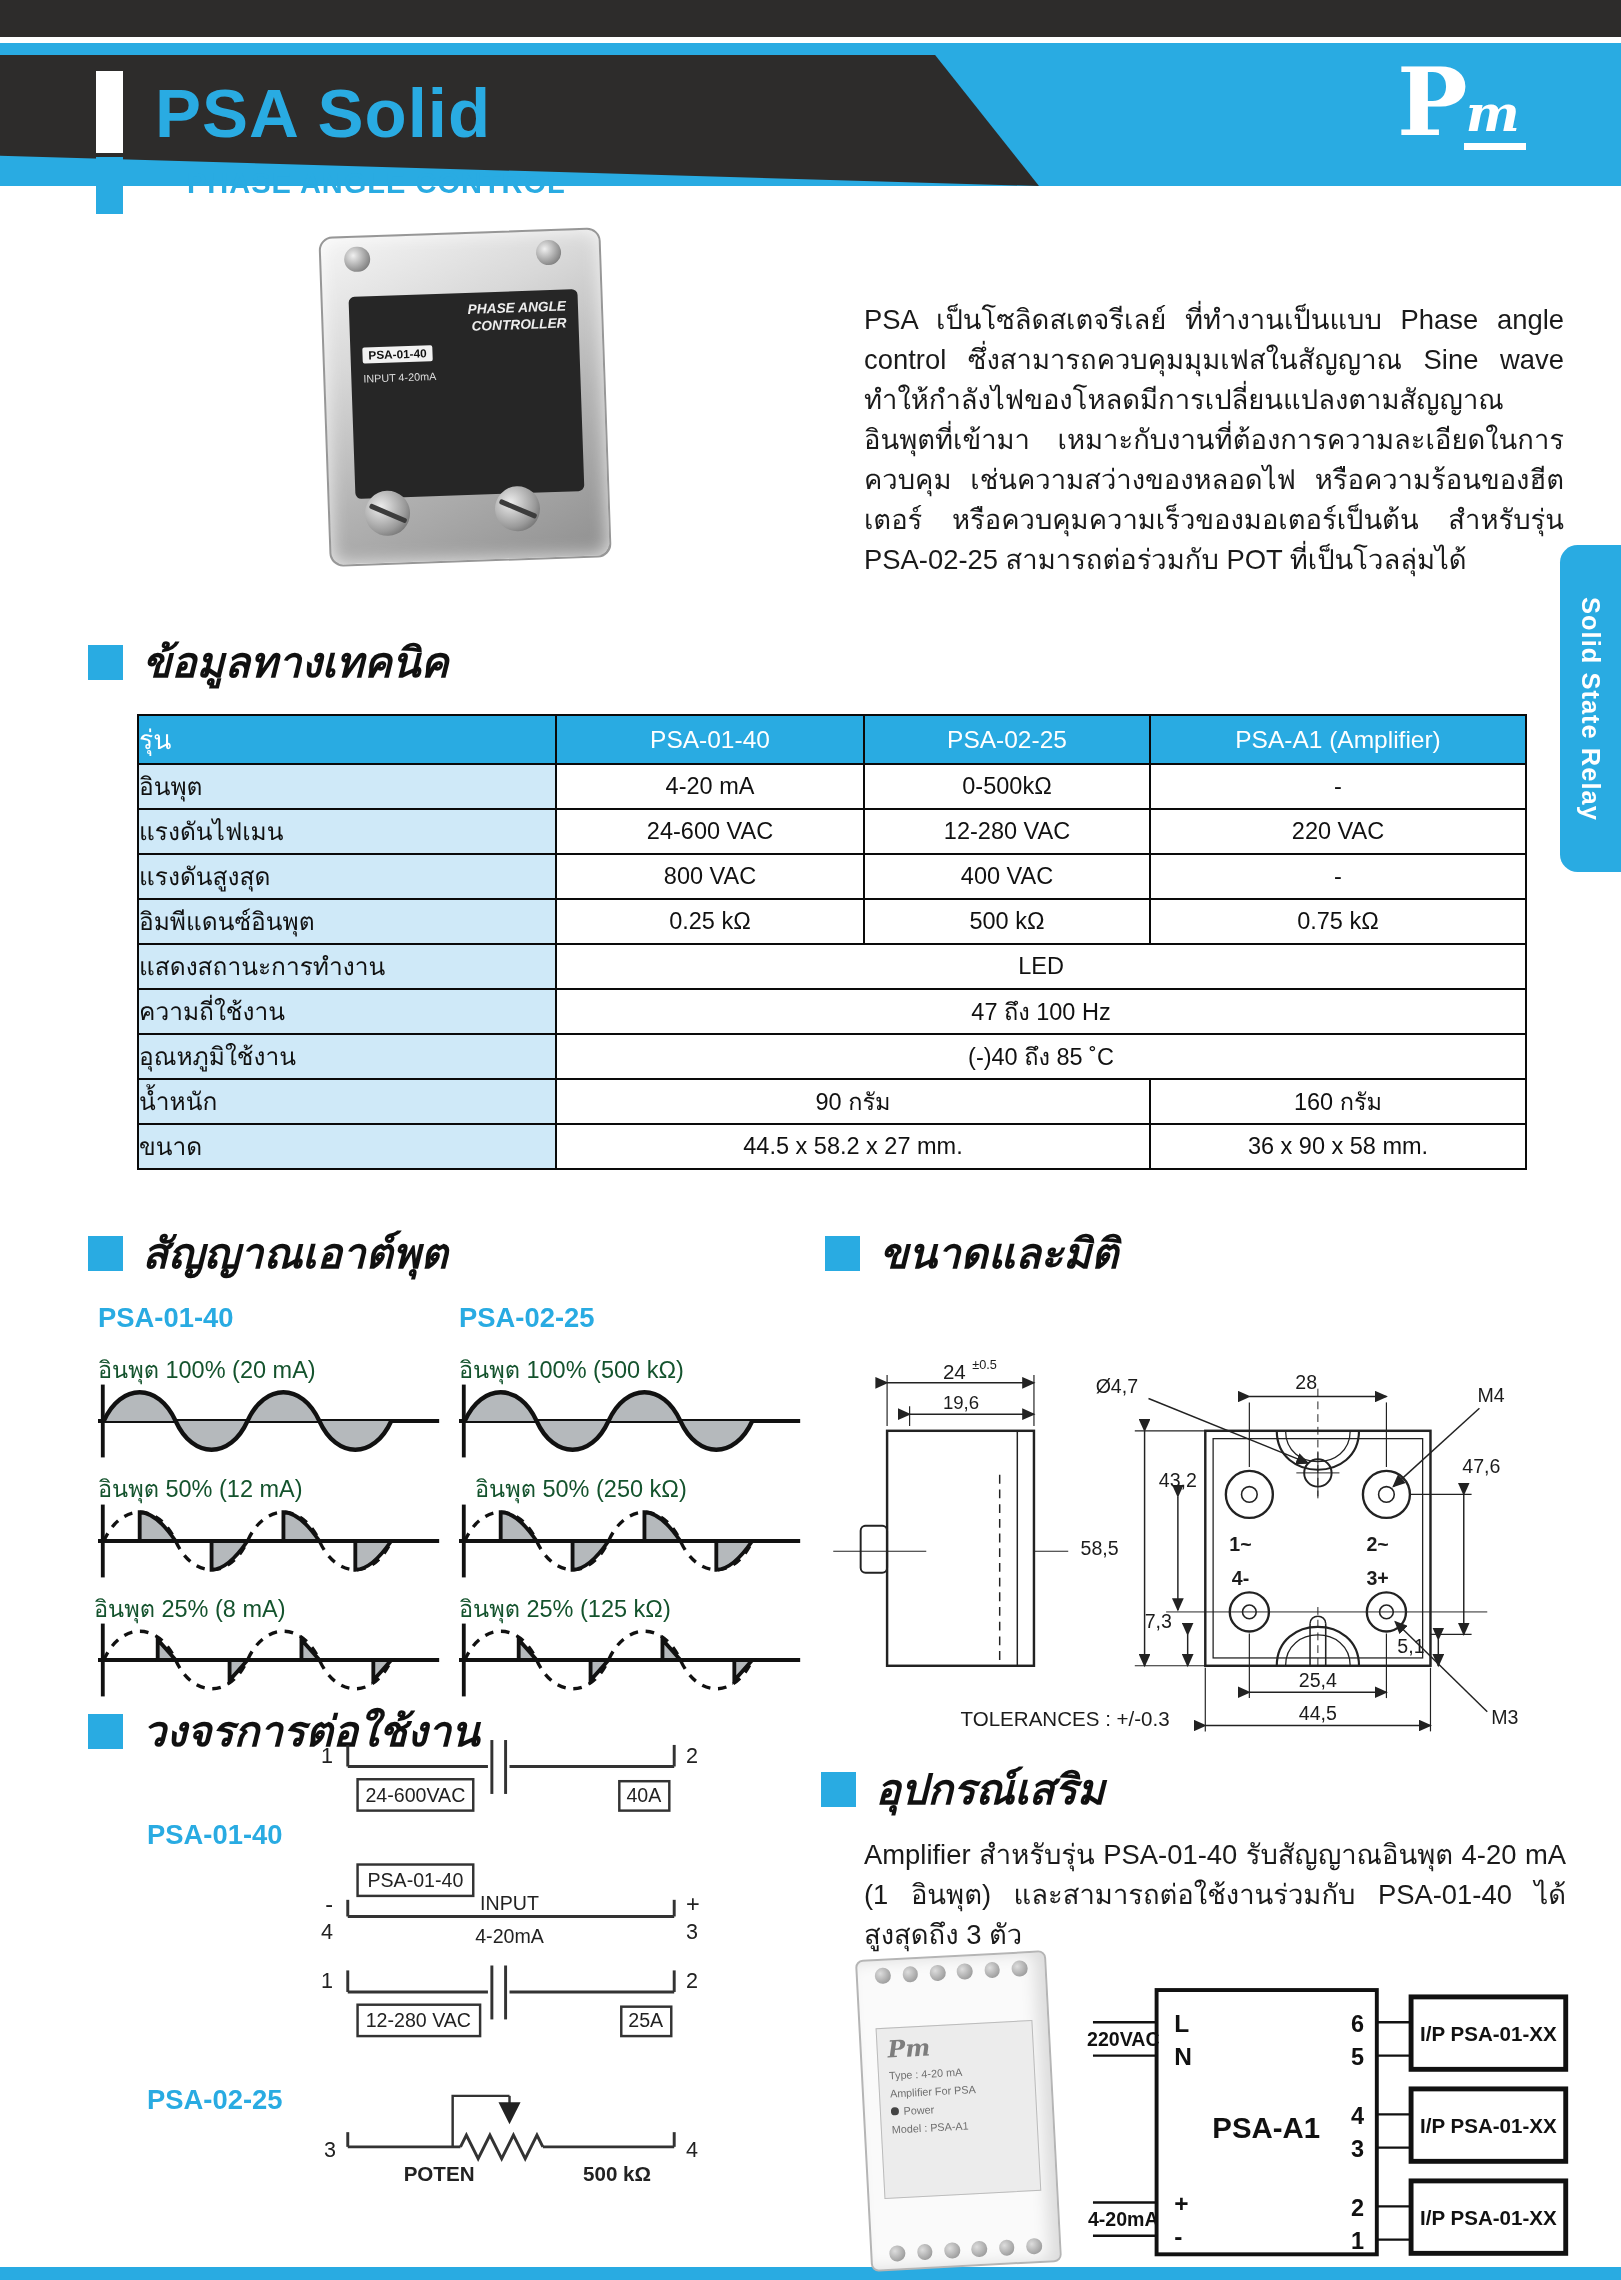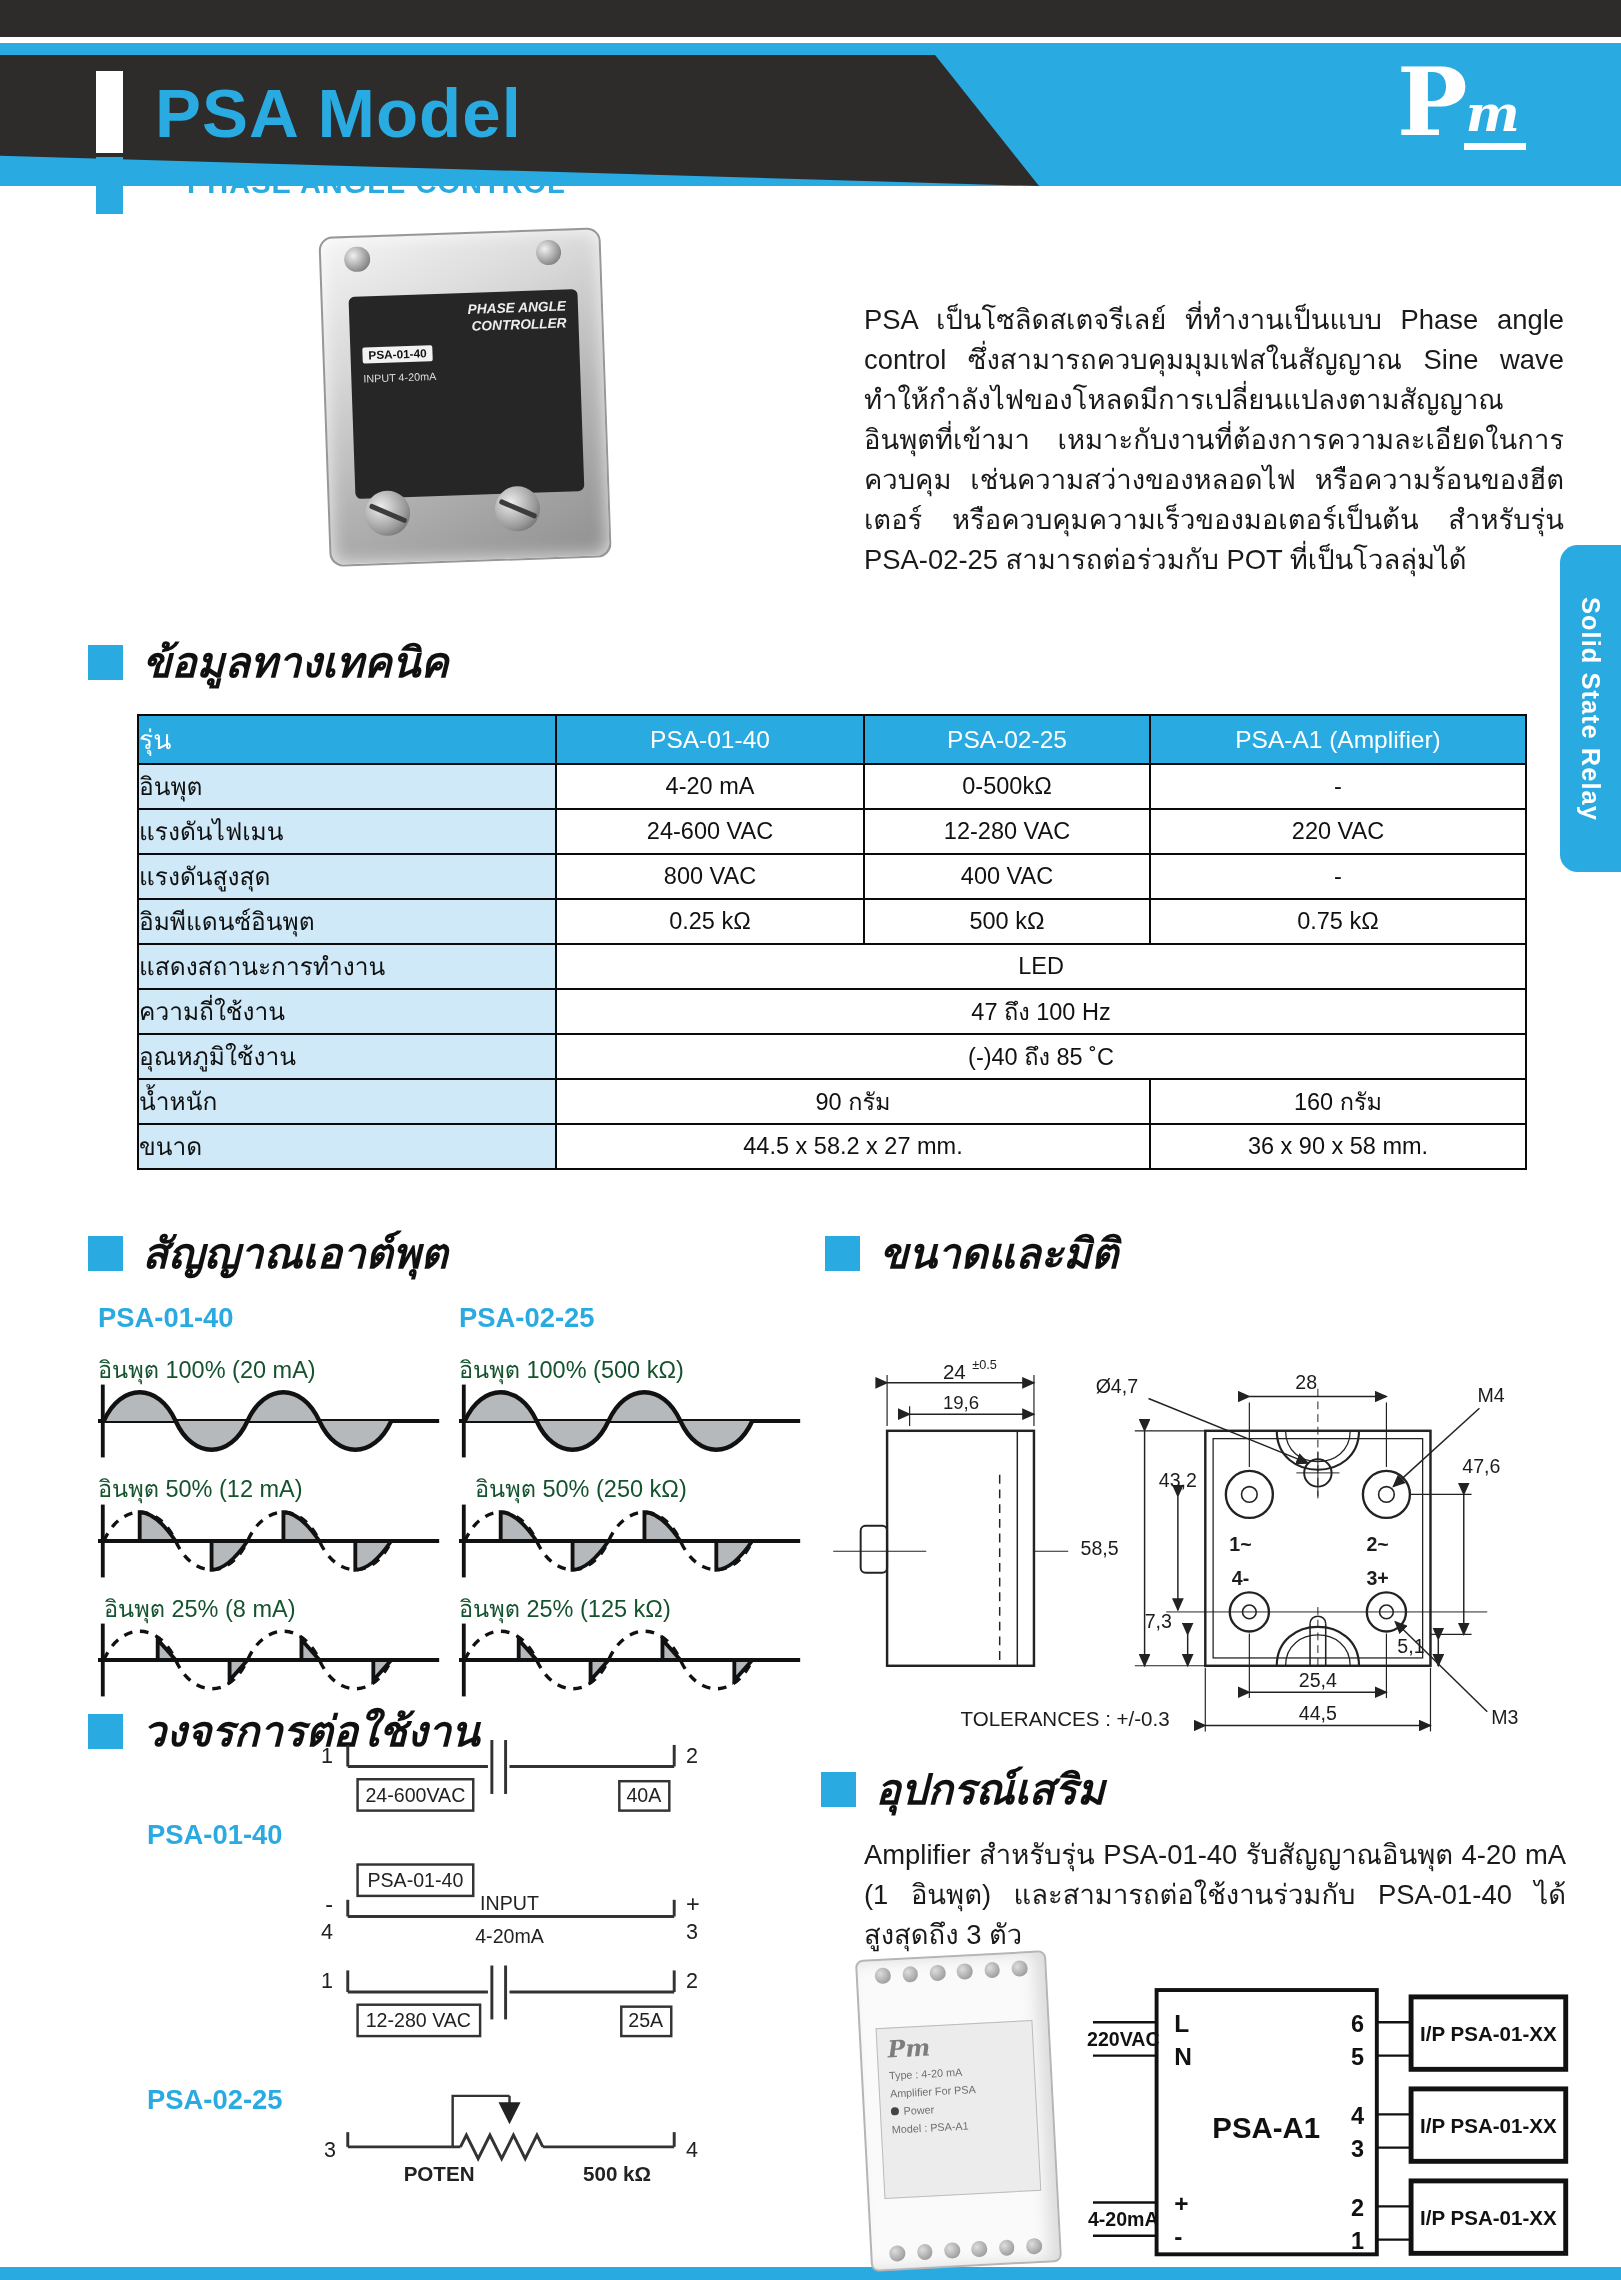--- a/index.html
+++ b/index.html
@@ -85,21 +85,21 @@
 </head>
 <body>
 
 <div id="page">
 
   <div class="abs topbar"></div>
   <div class="abs cyanband"></div>
   <div class="abs banner"></div>
   <div class="abs whitebar"></div>
   <div class="abs cyanbar"></div>
-  <div class="abs series-title">PSA Model</div>
+  <div class="abs series-title">PSA Solid</div>
   <div class="abs subtitle">PHASE ANGLE CONTROL</div>
   <div class="abs logo">
     <span class="logo-p">P</span>
     <span class="logo-m">m</span>
   </div>
   <div class="abs sidetab">
     <span>Solid State Relay</span>
   </div>
   <div class="abs bottombar"></div>
 
@@ -192,21 +192,21 @@
     <div class="txt">สัญญาณเอาต์พุต</div>
   </div>
 
   <div class="abs model-label" style="left:98px;top:1302px;">PSA-01-40</div>
   <div class="abs model-label" style="left:459px;top:1302px;">PSA-02-25</div>
 
   <div class="abs wave-label" style="left:98px;top:1351px;">อินพุต 100% (20 mA)</div>
   <div class="abs wave-label" style="left:459px;top:1351px;">อินพุต 100% (500 kΩ)</div>
   <div class="abs wave-label" style="left:98px;top:1470px;">อินพุต 50% (12 mA)</div>
   <div class="abs wave-label" style="left:459px;top:1470px;margin-left:16px;">อินพุต 50% (250 kΩ)</div>
-  <div class="abs wave-label" style="left:104px;top:1590px;">อินพุต 25% (8 mA)</div>
+  <div class="abs wave-label" style="left:94px;top:1590px;">อินพุต 25% (8 mA)</div>
   <div class="abs wave-label" style="left:459px;top:1590px;">อินพุต 25% (125 kΩ)</div>
 
   <svg class="abs" style="left:98px;top:1380px;" width="345" height="82" viewBox="0 0 360 84">
     <line x1="5" y1="4" x2="5" y2="80" stroke="#111" stroke-width="4"></line>
     <line x1="0" y1="42" x2="356" y2="42" stroke="#111" stroke-width="4"></line>
     <path d="M6,42 c18,-40 57,-40 75,0 c18,40 57,40 75,0 c18,-40 57,-40 75,0 c18,40 57,40 75,0" fill="#b5b9bc" stroke="#111" stroke-width="4.5"></path>
   </svg>
   <svg class="abs" style="left:459px;top:1380px;" width="345" height="82" viewBox="0 0 360 84">
     <line x1="5" y1="4" x2="5" y2="80" stroke="#111" stroke-width="4"></line>
     <line x1="0" y1="42" x2="356" y2="42" stroke="#111" stroke-width="4"></line>

